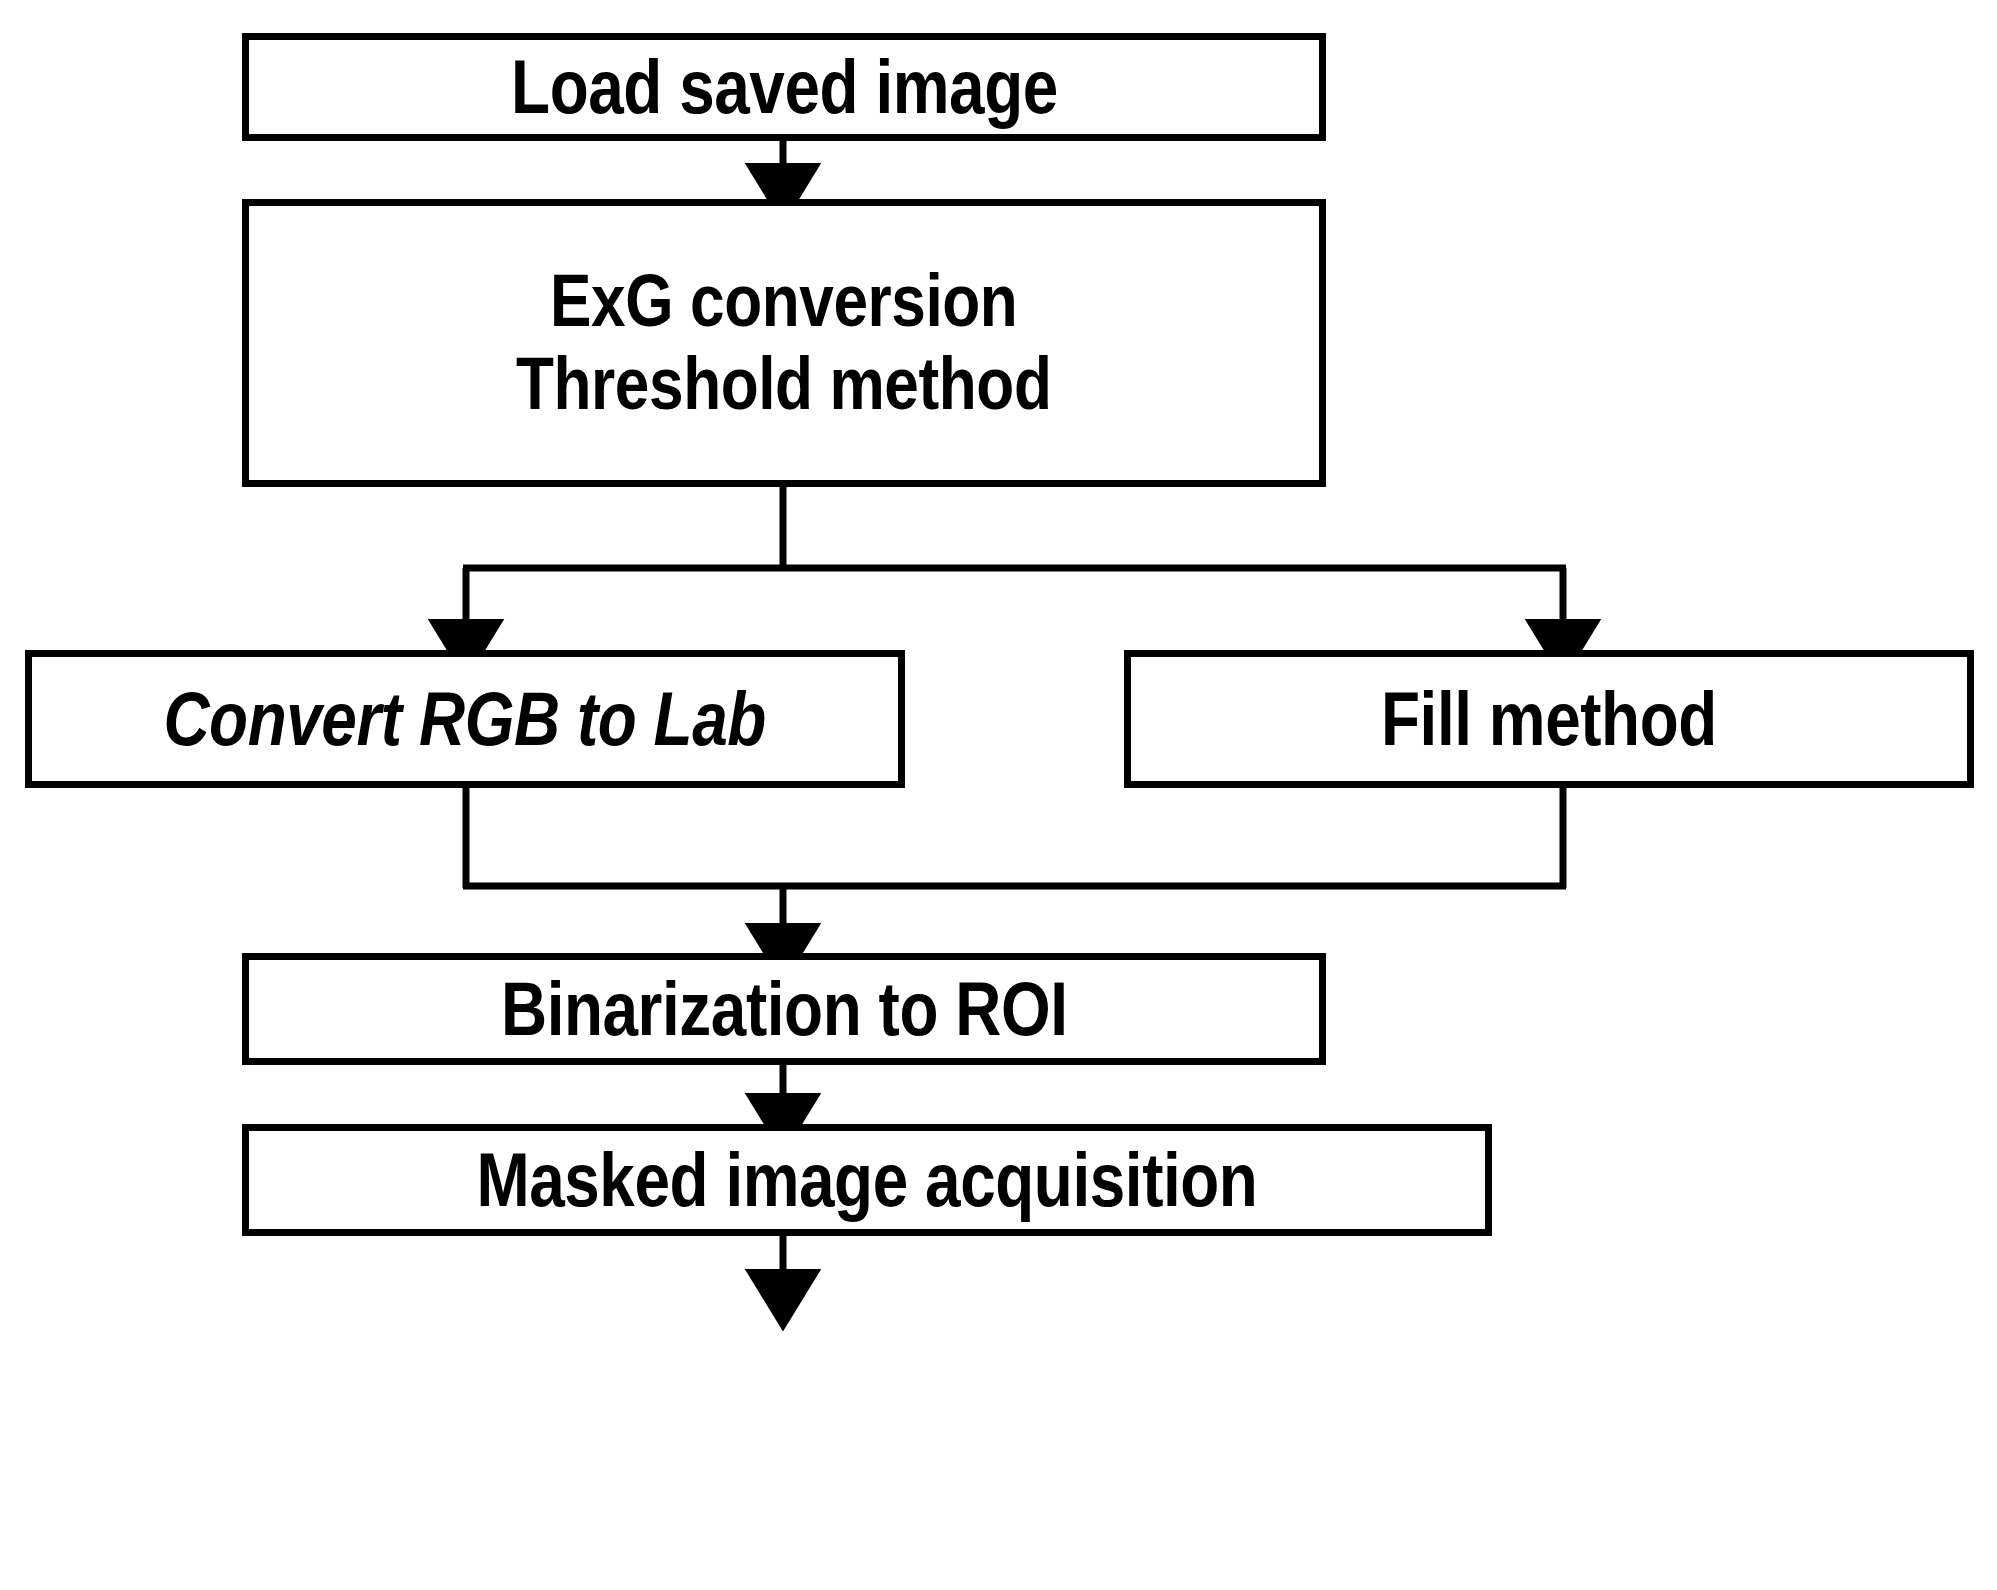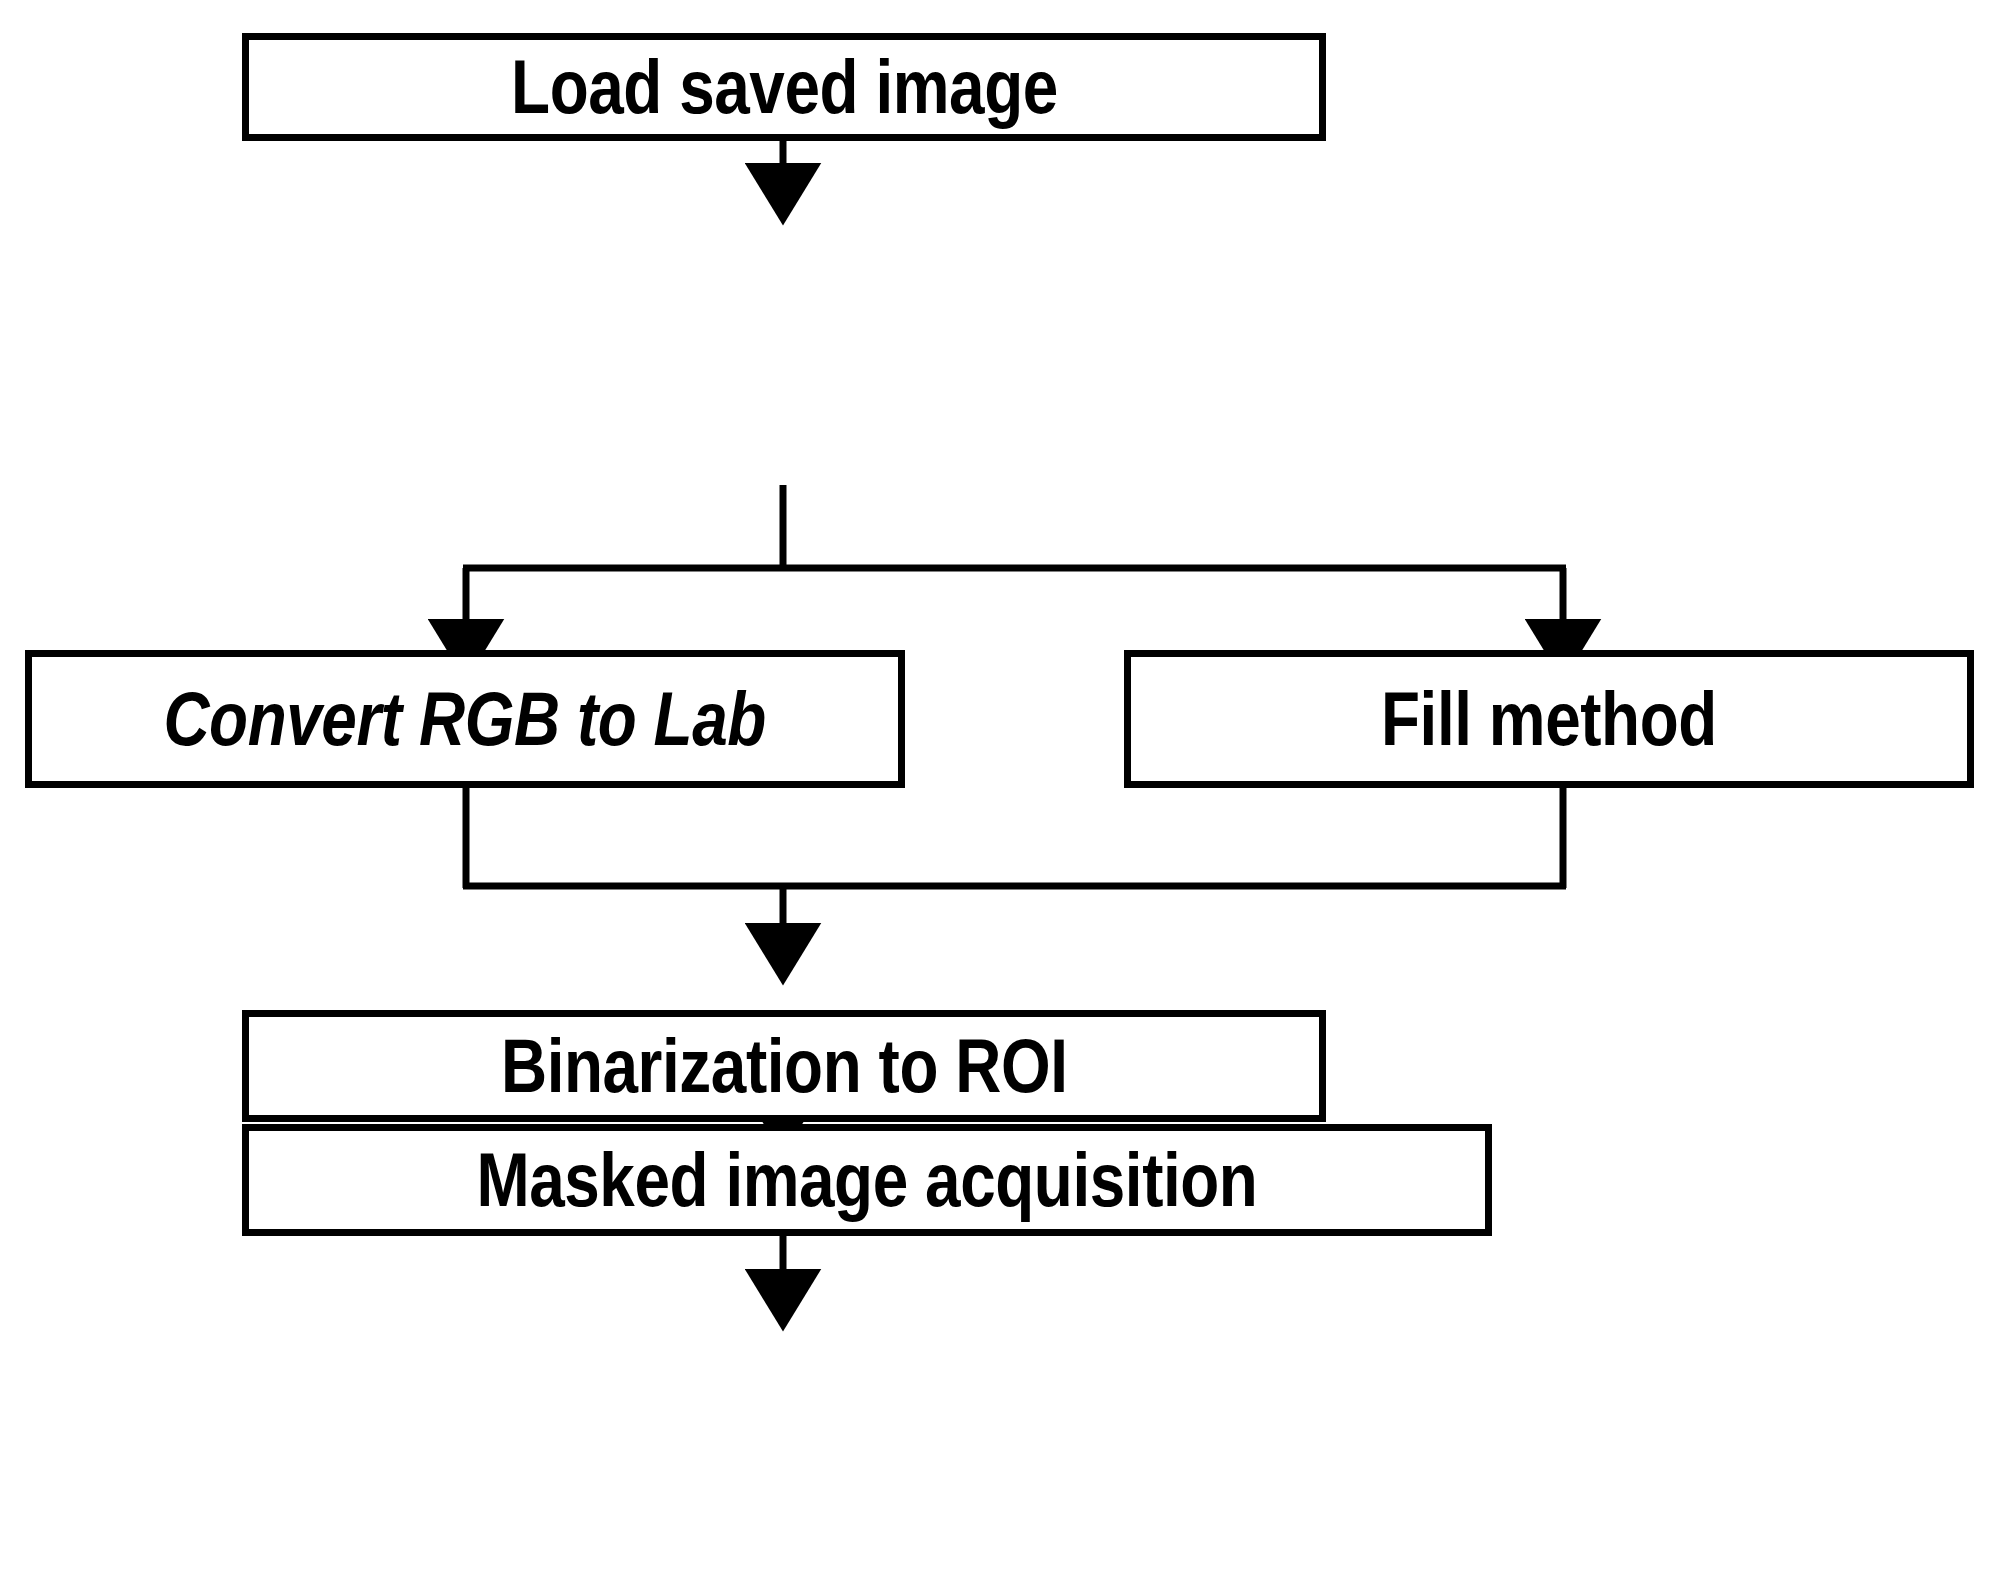--- a/index.html
+++ b/index.html
@@ -89,30 +89,34 @@
       <line x1="783" y1="1057" x2="783" y2="1122" marker-end="url(#arrowhead)"></line>
 
       <line x1="783" y1="1233" x2="783" y2="1298" marker-end="url(#arrowhead)"></line>
     </g>
   </svg>
 
   <div class="node-box" style="left:242px; top:33px; width:1084px; height:108px;">
     <span class="node-label">Load saved image</span>
   </div>
 
+  <div class="node-box" style="left:242px; top:199px; width:1084px; height:288px;">
+    <span class="node-label two-line">ExG conversion
+Threshold method</span>
+  </div>
 
   <div class="node-box" style="left:25px; top:650px; width:880px; height:138px;font-style:italic;">
     <span class="node-label">Convert RGB to Lab</span>
   </div>
 
   <div class="node-box" style="left:1124px; top:650px; width:850px; height:138px;justify-content:center;">
     <span class="node-label">Fill method</span>
   </div>
 
-  <div class="node-box" style="left:242px; top:1010px; width:1084px; height:112px;">
+  <div class="node-box" style="left:242px; top:953px; width:1084px; height:112px;">
     <span class="node-label">Binarization to ROI</span>
   </div>
 
   <div class="node-box" style="left:242px; top:1124px; width:1250px; height:112px;">
     <span class="node-label">Masked image acquisition</span>
   </div>
 
 
 </div>
 

